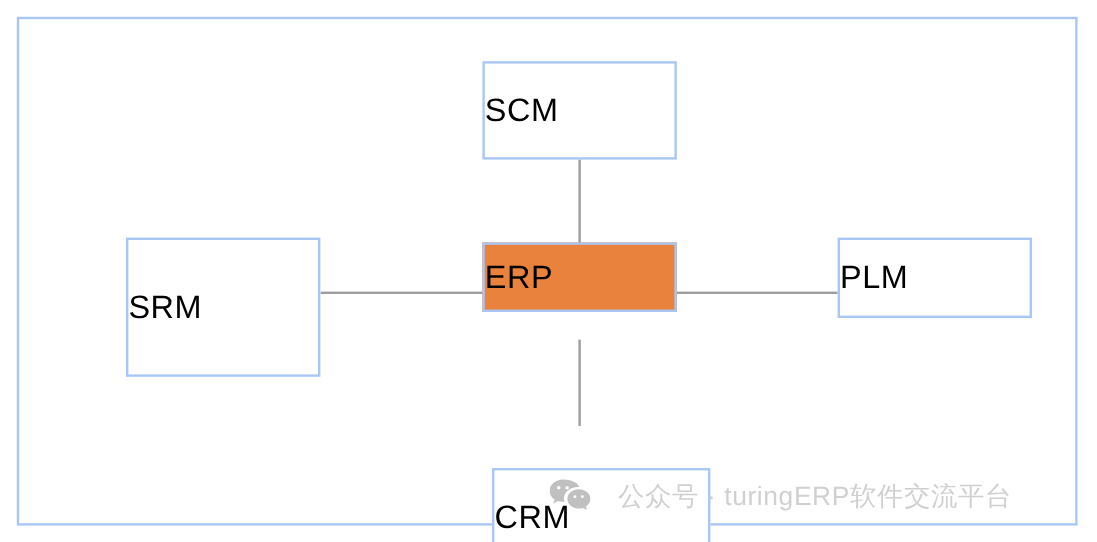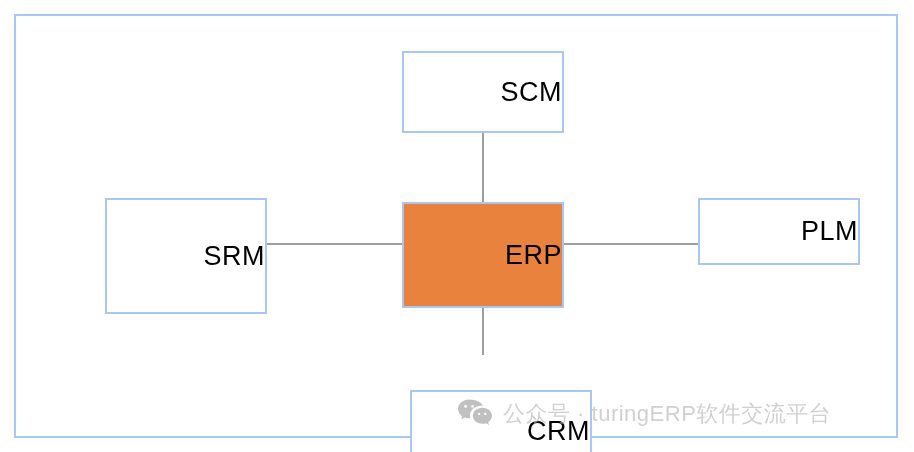--- a/index.html
+++ b/index.html
@@ -51,21 +51,21 @@
   }
 
   
   .node {
     position: absolute;
     box-sizing: border-box;
     border: 2px solid #a9c7f5;
     background: #ffffff;
     display: flex;
     align-items: center;
-    justify-content: flex-end;
+    justify-content: flex-start;
   }
   .node-label {
     font-size: 27px;
     line-height: 1;
     color: #000000;
     letter-spacing: 0.5px;
     font-weight: 400;
     user-select: none;
   }
   #node-scm {
@@ -74,33 +74,33 @@
   #node-crm {
     left: 394px; top: 338px; width: 182px; height: 82px; margin-top: 36px;
   }
   #node-srm {
     left: 89px;  top: 182px; width: 162px; height: 116px;
   }
   #node-plm {
     left: 682px; top: 182px; width: 162px; height: 67px;
   }
   #node-erp {
-    left: 386px; top: 186px; width: 162px; height: 106px;
+    left: 386px; top: 186px; width: 162px; height: 58px;
     background: #e8823c;
   }
   #node-erp .node-label { color: #000000; }
 
   
   #watermark {
     position: absolute;
     left: 458px;
     top: 399px;
     display: flex;
     align-items: center;
-    gap: 11px;
+    gap: 23px;
     opacity: 0.62;
     user-select: none;
     pointer-events: none;
   }
   #wechat-icon {
     width: 34px;
     height: 29px;
     flex: 0 0 auto;
     display: block;
   }

